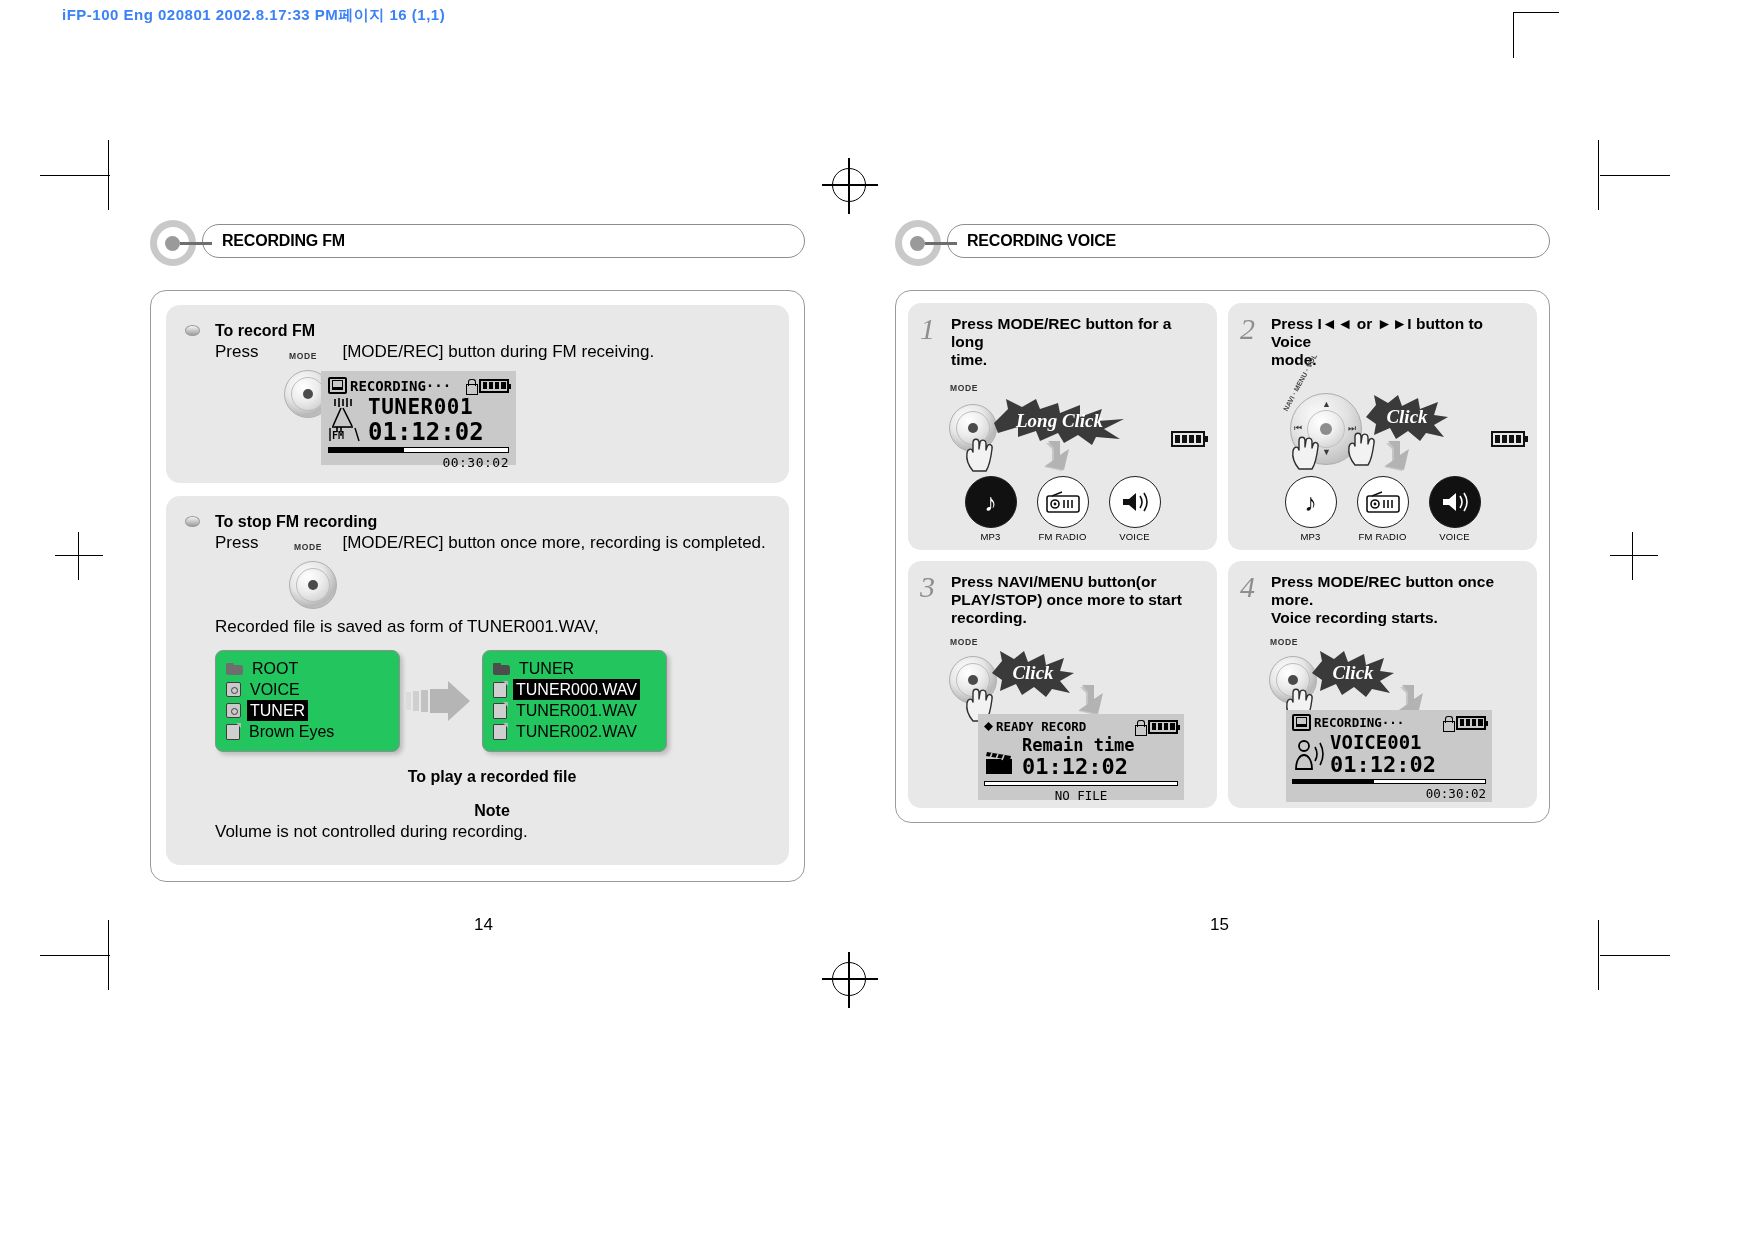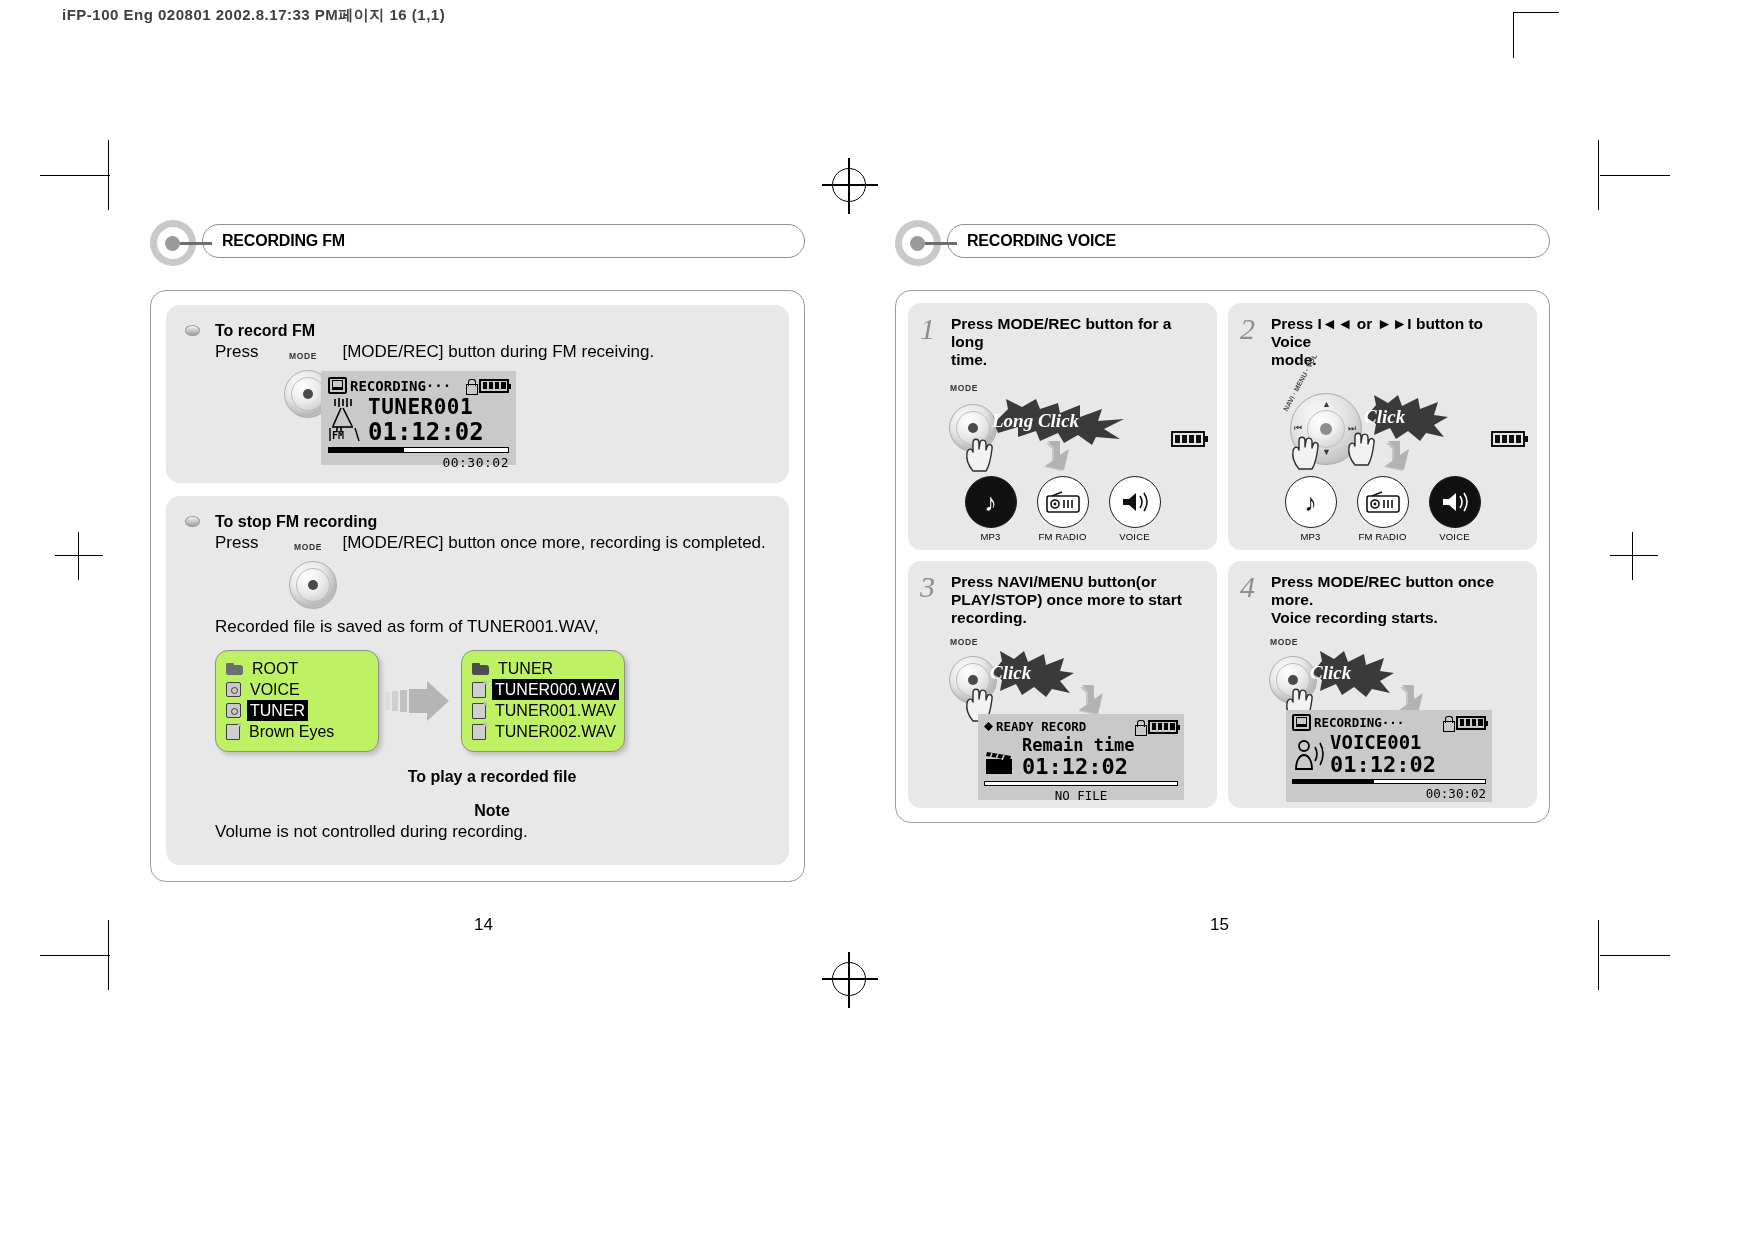--- a/index.html
+++ b/index.html
@@ -11,21 +11,21 @@
     color:#000;
     position:relative;
     overflow:hidden;
   }
 
   
   .print-header{
     position:absolute; left:62px; top:6px;
     font-size:15px; letter-spacing:.5px;
     font-family:"Liberation Sans", sans-serif;
-    font-weight:700; color:#404040;
+    font-weight:700; color:#3b82f6;
     white-space:nowrap;
   }
 
   
   .cmark{ position:absolute; background:#000; }
   .reg{
     position:absolute; width:34px; height:34px;
     border-radius:50%; border:1.2px solid #000;
   }
   .reg::before, .reg::after{
@@ -169,22 +169,22 @@
   }
   .lcd-bar i{ position:absolute; left:0; top:0; bottom:0; background:#000; }
   .lcd-sub{ font-size:13px; text-align:right; margin-top:2px; letter-spacing:.5px; }
 
   
   .fm-glyph{ position:relative; width:38px; height:48px; }
 
   
   .fs-wrap{ display:flex; align-items:center; margin-top:12px; margin-left:29px; }
   .fs-box{
-    background:#bef264; border:1.5px solid #8f8f8f; border-radius:13px;
-    padding:7px 10px 9px 10px; width:164px;
+    background:#22c55e; border:1.5px solid #8f8f8f; border-radius:8px;
+    padding:7px 10px 9px 10px; width:185px;
     box-shadow:3px 3px 4px rgba(0,0,0,.18);
   }
   .fs-row{
     display:flex; align-items:center; gap:6px;
     font-size:16px; line-height:21px; white-space:nowrap;
   }
   .fs-row .nm{ padding:0 3px; }
   .fs-row.sel .nm{ background:#000; color:#fff; }
   .ic-folder{
     width:17px; height:12px; flex:0 0 auto; position:relative;
@@ -239,21 +239,21 @@
   .step-txt .reg-w{ font-weight:700; }
 
   .step-a{ height:247px; }
   .step-b{ height:247px; }
 
   .knob-area{ position:relative; height:96px; margin-top:10px; }
 
   .burst{
     position:absolute; font-family:"Liberation Serif", serif; font-style:italic;
     font-weight:700; color:#fff; font-size:19px;
-    display:flex; align-items:center; justify-content:flex-start;
+    display:flex; align-items:center; justify-content:center;
   }
   .burst svg{ position:absolute; left:0; top:0; }
   .burst span{ position:relative; z-index:2; white-space:nowrap; }
 
   .hand{
     position:absolute; width:34px; height:38px;
   }
   .hand svg{ display:block; }
 
   .dn-arrow{ position:absolute; width:40px; height:40px; }

